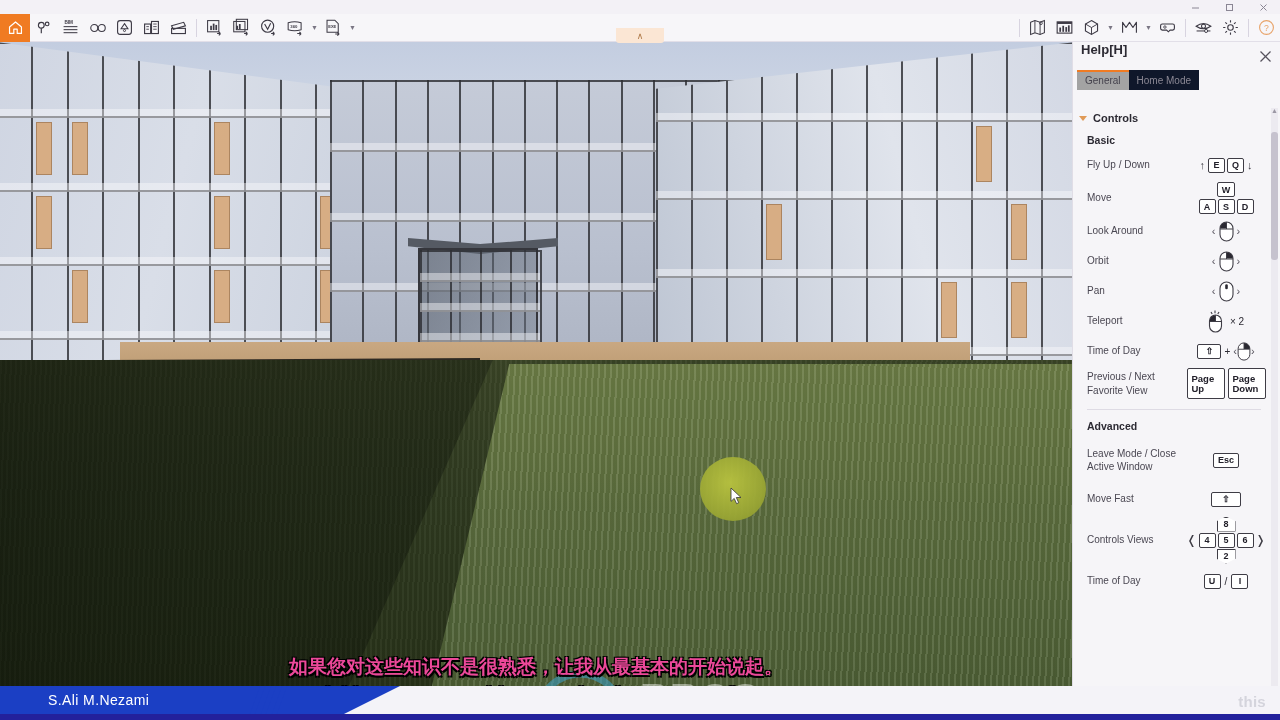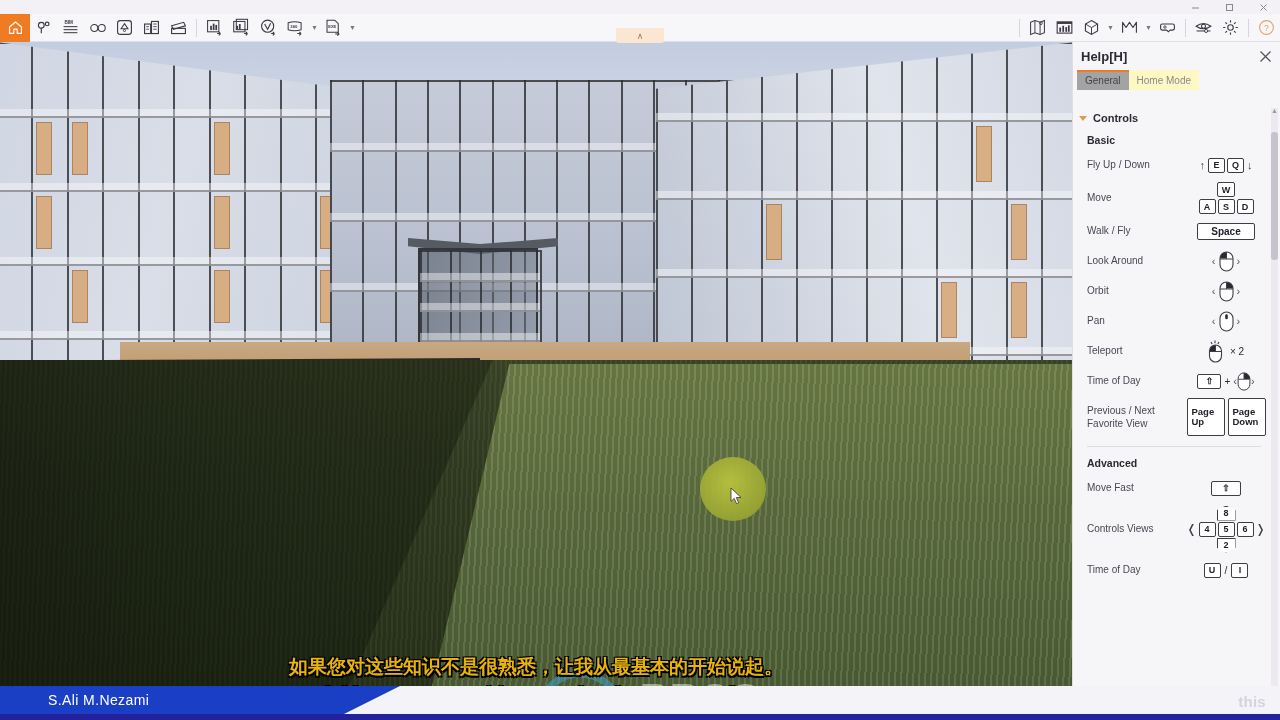--- a/index.html
+++ b/index.html
@@ -135,21 +135,21 @@
     opacity:.95;
   }
   .cursor { position: absolute; left: 730px; top: 445px; }
 
   
   .subs {
     position: absolute; left: 0; top: 612px; width: 1072px;
     text-align: center; pointer-events: none;
   }
   .sub-cn {
-    font-size: 19px; font-weight: bold; color: #eab308; line-height: 1.35;
+    font-size: 19px; font-weight: bold; color: #ec4899; line-height: 1.35;
     text-shadow: 1.6px 1.6px 0 #000, -1.2px -1.2px 0 #000, 1.6px -1.2px 0 #000, -1.2px 1.6px 0 #000;
     font-family: "DejaVu Sans", sans-serif;
   }
   .sub-en {
     font-size: 20px; font-weight: bold; color: #ffffff; line-height: 1.45;
     text-shadow: 1.8px 1.8px 0 #000, -1.4px -1.4px 0 #000, 1.8px -1.4px 0 #000, -1.4px 1.8px 0 #000;
   }
 
   
   .banner {
@@ -188,35 +188,35 @@
     font-size: 40px; font-weight: bold; color: rgba(255,255,255,.45);
     letter-spacing: 1px;
   }
 
   
   .panel {
     position: absolute; top: 42px; right: 0; width: 208px; height: 678px;
     background: #f6f5f8; border-left: 1px solid #e0dde6;
   }
   .panel-head {
-    height: 28px; display: flex; align-items: center;
+    height: 28px; display: flex; align-items: flex-start;
     padding: 0 8px; position: relative;
   }
   .panel-title { font-size: 13px; font-weight: bold; color: #2c2a33; }
   .panel-close {
     position: absolute; right: 7px; top: 7px; width: 15px; height: 15px;
     color: #55525c;
   }
   .tabs { display: flex; height: 20px; padding-left: 4px; }
   .tab {
     font-size: 10px; color: #8b8894; padding: 3px 8px 0 8px;
     border-top: 2px solid transparent;
   }
   .tab.active { color: #45424d; border-top-color: #f07b22; background: #a3a3a3; }
-  .tab.inactive { background: #fef9c3; }
+  .tab.inactive { background: #0f172a; }
   .panel-body {
     position: absolute; top: 62px; left: 0; width: 196px; height: 616px;
     overflow: hidden; padding: 0 0 0 6px;
   }
   .section-h {
     display: flex; align-items: center; gap: 6px;
     font-size: 11px; font-weight: bold; color: #2c2a33;
     margin: 8px 0 6px 0;
   }
   .tri { width: 0; height: 0; border-left: 4px solid transparent; border-right: 4px solid transparent; border-top: 5px solid #e09a57; }
@@ -232,21 +232,21 @@
     font-size: 10px; color: #4a4752; width: 96px; line-height: 1.35;
   }
   .row-ctrl { flex: 1; display: flex; align-items: center; justify-content: center; }
   .key {
     display: inline-flex; align-items: center; justify-content: center;
     min-width: 17px; height: 15px; padding: 0 4px;
     border: 1px solid #3e3c45; border-radius: 2px;
     font-size: 9px; font-weight: bold; color: #22202a; background: #fff;
   }
   .key.wide { min-width: 58px; height: 17px; font-size: 10px; }
-  .key.pg { width: 38px; height: 38px; line-height: 1.05; flex-direction: column; font-size: 9.5px; }
+  .key.pg { width: 38px; height: 31px; line-height: 1.05; flex-direction: column; font-size: 9.5px; }
   .wasd { display: flex; flex-direction: column; align-items: center; gap: 2px; }
   .wasd .r { display: flex; gap: 2px; }
   .arrow { font-size: 11px; color: #3e3c45; margin: 0 3px; }
   .divider { height: 1px; background: #dedbe4; margin: 10px 8px 4px 8px; }
   .sv { display: flex; flex-direction: column; align-items: center; gap: 1px; }
   .sv .rowk { display: flex; align-items: center; gap: 2px; }
   .pent {
     width: 19px; height: 15px; border: 1px solid #3e3c45; background:#fff;
     display: flex; align-items: center; justify-content: center;
     font-size: 9px; font-weight: bold; color: #22202a;
@@ -662,26 +662,20 @@
               </div>
             <div class="r">
               <span class="key">A</span>
               <span class="key">S</span>
               <span class="key">D</span>
             </div>
           </div>
         </div>
       </div>
 
-      <div class="row">
-        <div class="row-label">Walk / Fly</div>
-        <div class="row-ctrl">
-          <span class="key wide">Space</span>
-        </div>
-      </div>
 
       <div class="row">
         <div class="row-label">Look Around</div>
         <div class="row-ctrl">
           <div class="mouse-wrap">
             <span class="paren">‹</span>
             <svg width="15" height="21" viewBox="0 0 15 21">
               <rect x="1" y="1" width="13" height="19" rx="6.5" fill="#fff" stroke="#3e3c45" stroke-width="1.1"></rect>
               <path d="M7.5 1.2A6.4 6.4 0 001.1 7.6h6.4z" fill="#2a2831"></path>
               <line x1="7.5" y1="1.2" x2="7.5" y2="8" stroke="#3e3c45" stroke-width="1"></line>
@@ -757,20 +751,26 @@
         <div class="row-ctrl">
           <span class="key pg">Page Up</span>
           <span class="key pg" style="margin-left:3px">Page Down</span>
         </div>
       </div>
 
       <div class="divider"></div>
 
       <div class="sub-h">Advanced</div>
 
+      <div class="row" style="min-height:44px">
+        <div class="row-label">Leave Mode / Close Active Window</div>
+        <div class="row-ctrl">
+          <span class="key" style="min-width:26px">Esc</span>
+        </div>
+      </div>
 
       <div class="row">
         <div class="row-label">Move Fast</div>
         <div class="row-ctrl">
           <span class="key" style="min-width:30px">⇧</span>
         </div>
       </div>
 
 
       <div class="row" style="min-height:48px">

